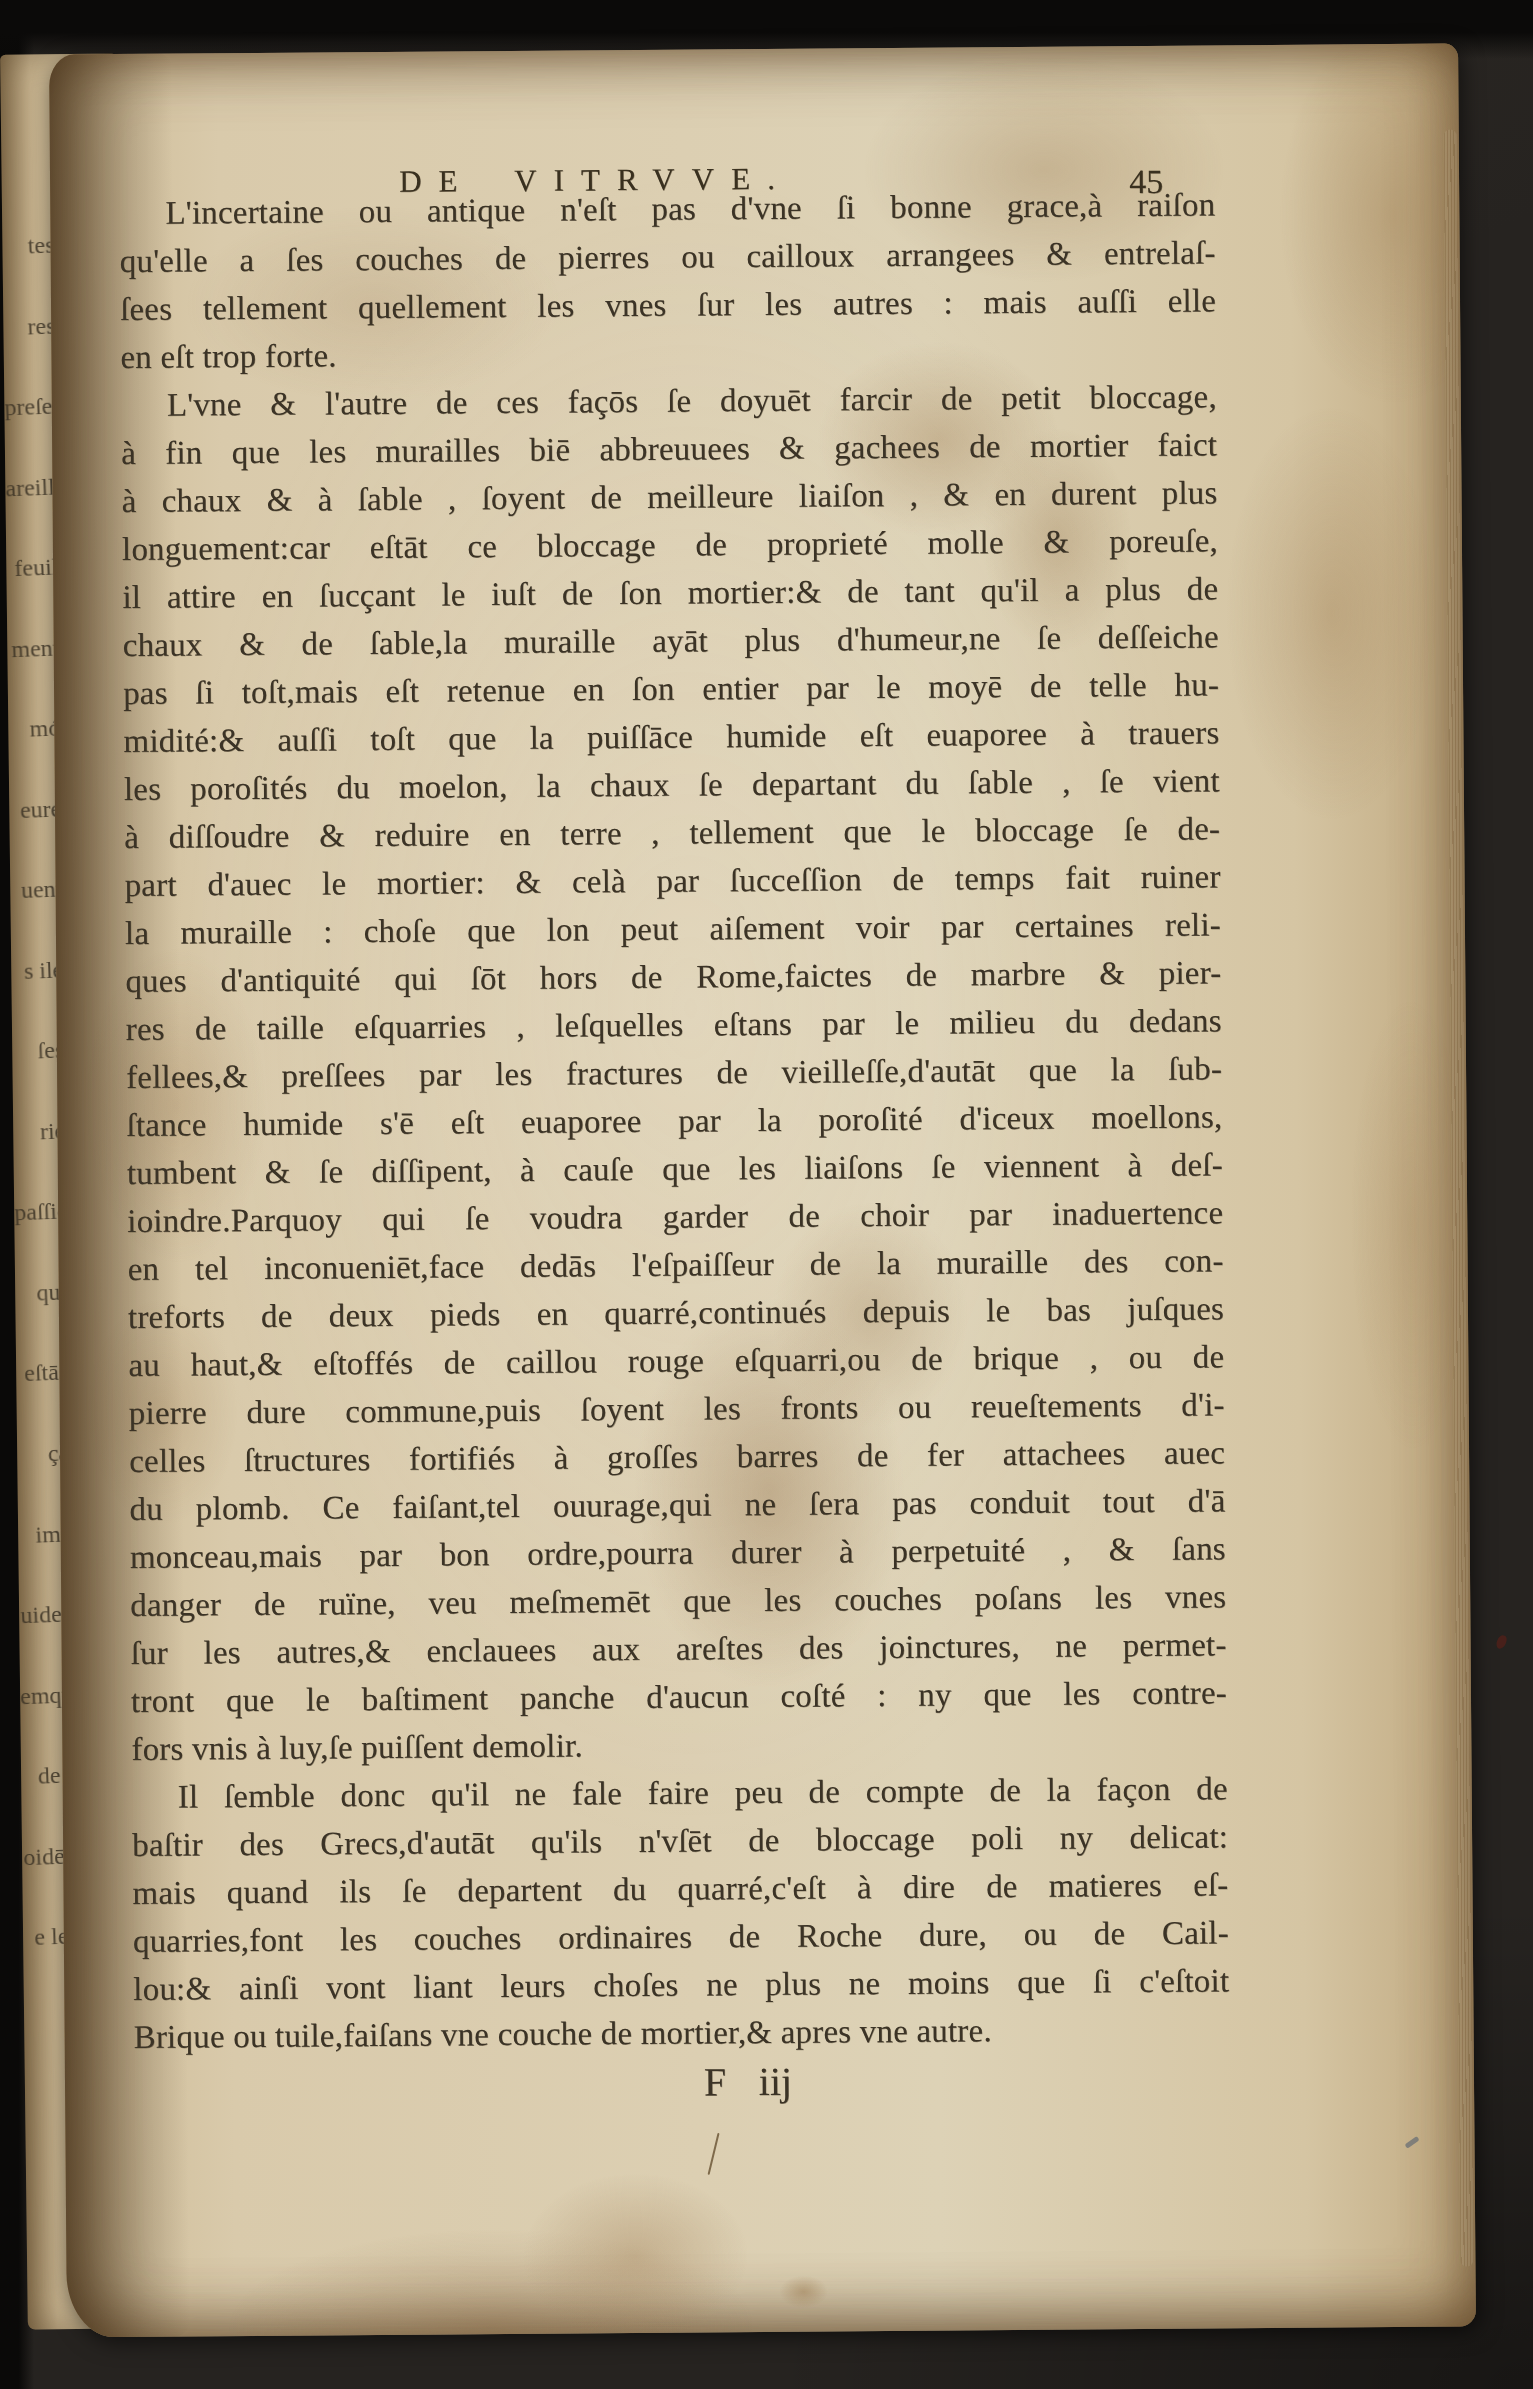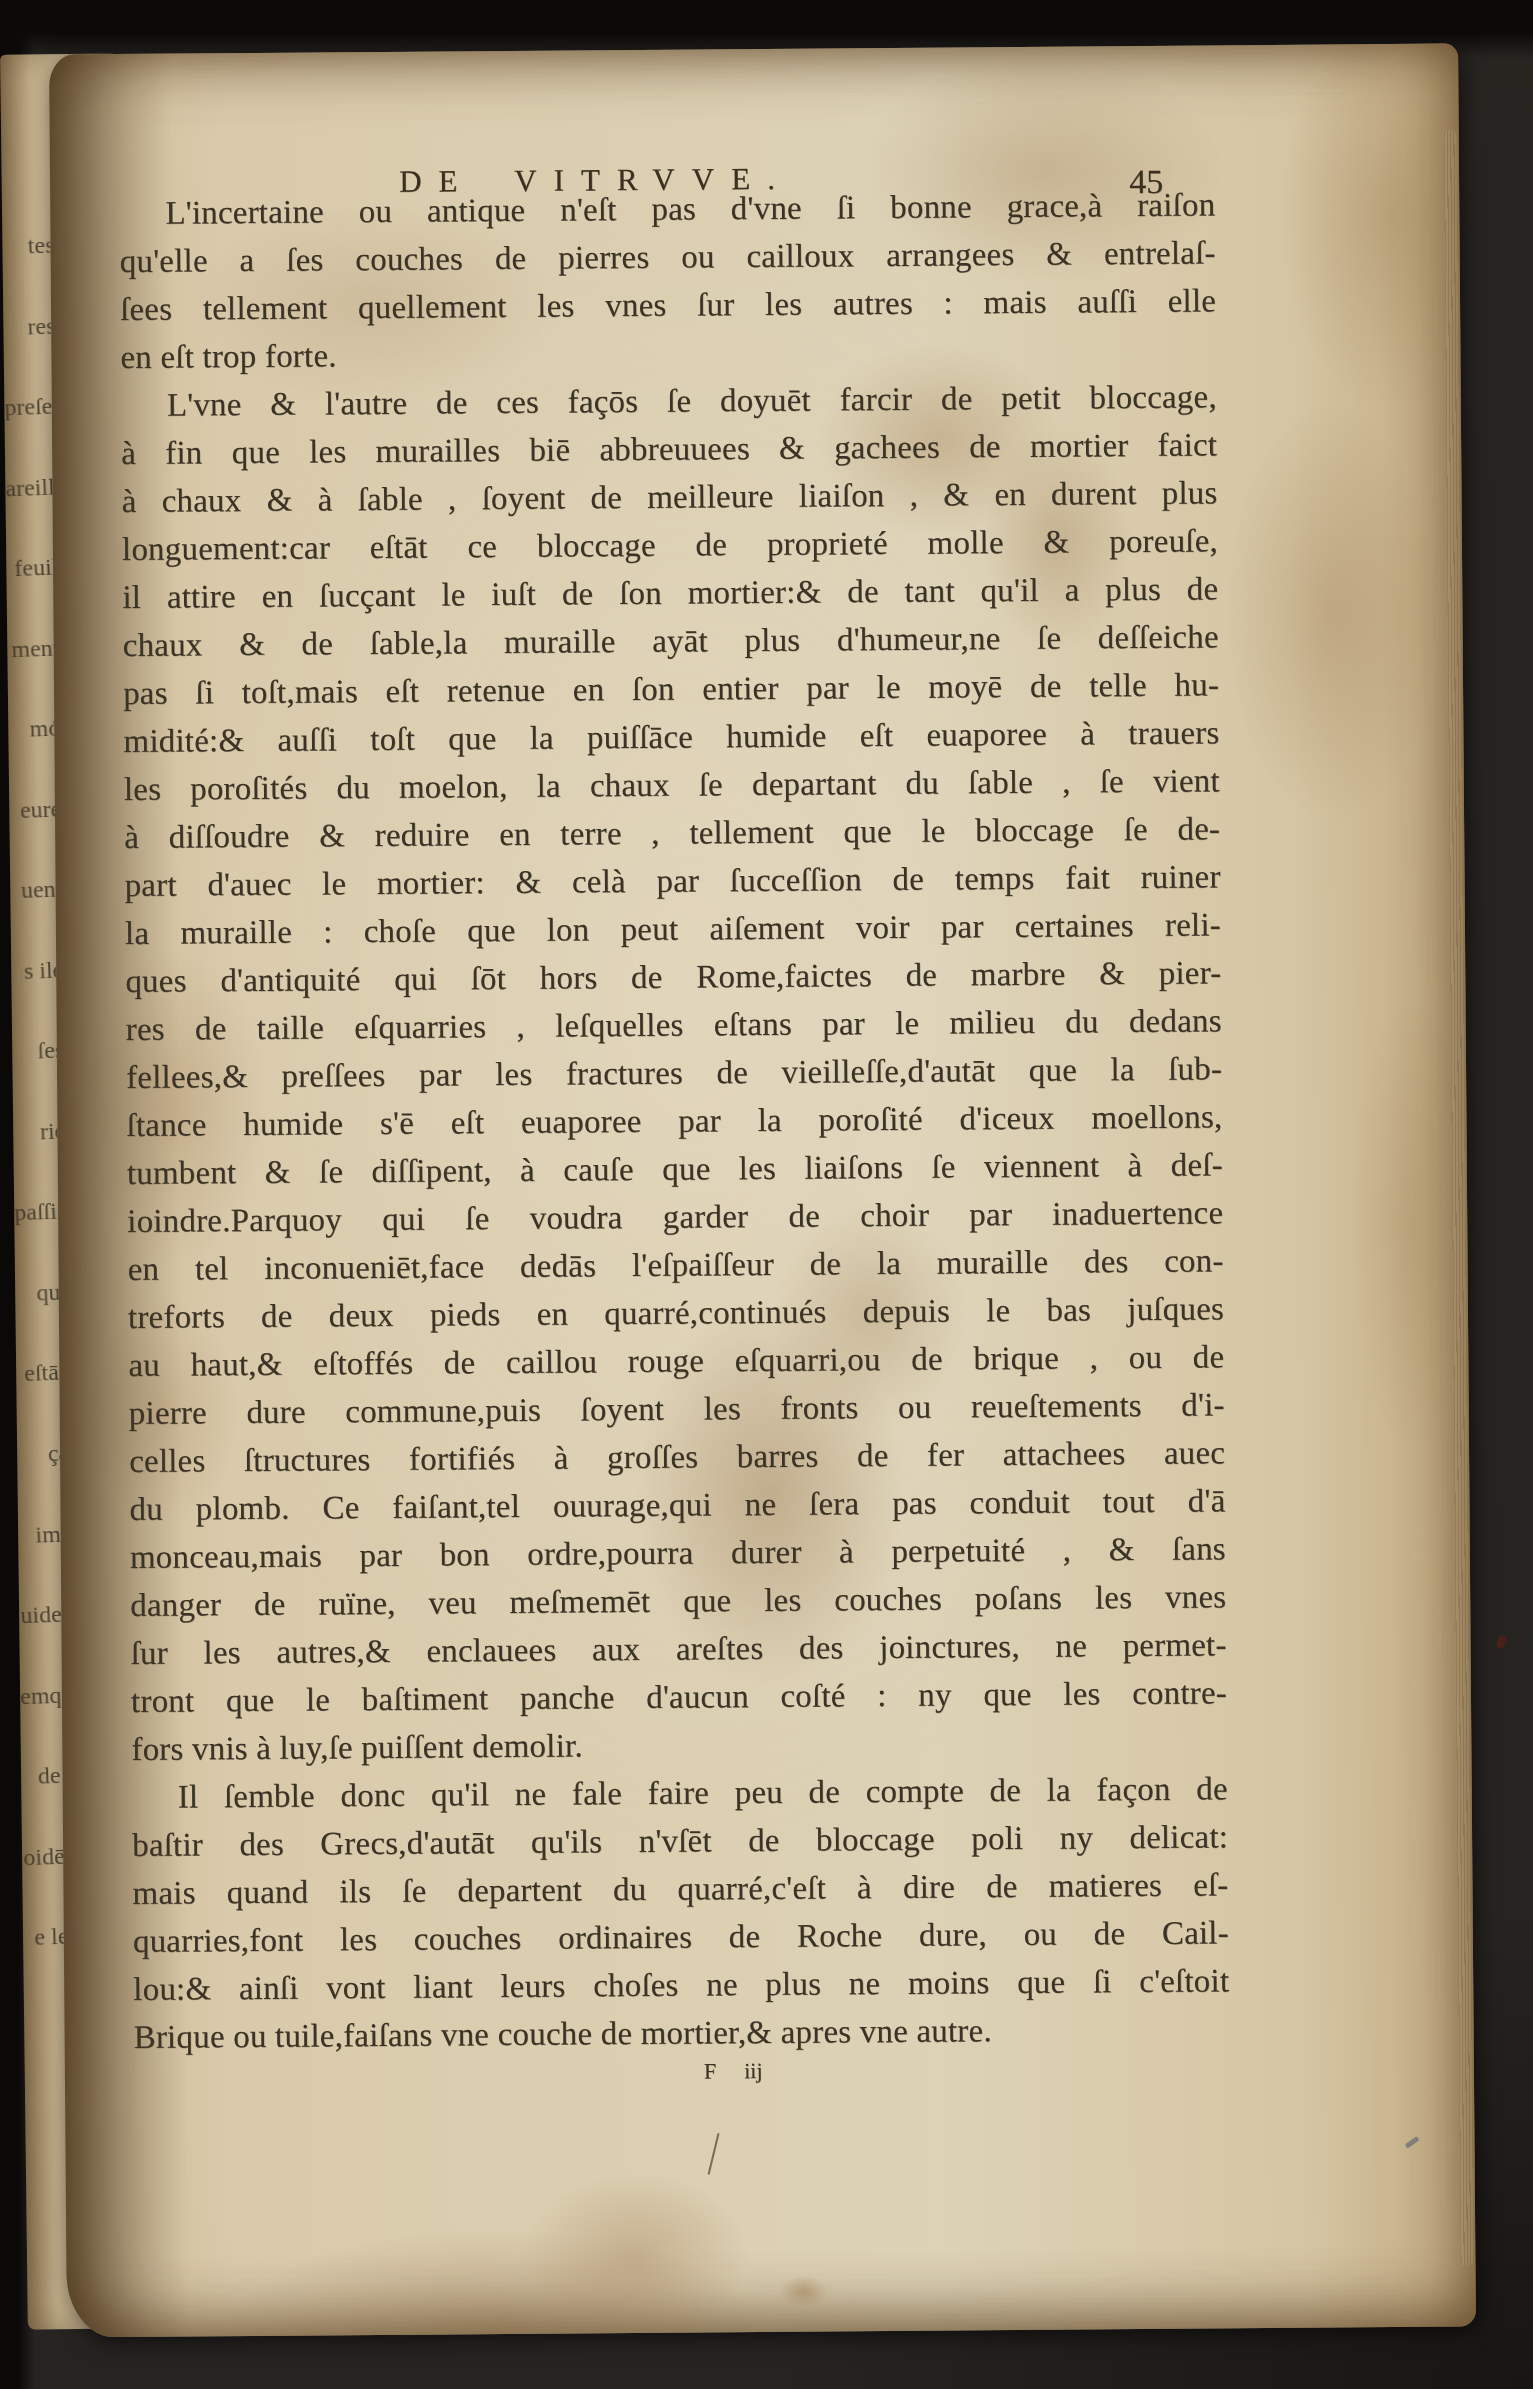--- a/index.html
+++ b/index.html
@@ -95,21 +95,21 @@
     height:48px;line-height:48px;font-size:33px;letter-spacing:0.2px;
     color:#3b3326;white-space:normal;
     text-align:justify;text-align-last:justify;
     text-shadow:0.5px 0.5px 0.5px rgba(55,42,24,.42);
   }
   .line.first{text-indent:46px;}
   .line.lastline{text-align-last:left;}
 
   .signature{
     position:absolute;left:639px;top:2009px;
-    font-size:22px;color:#3b3326;word-spacing:22.5px;
+    font-size:40px;color:#3b3326;word-spacing:22.5px;
     text-shadow:0.5px 0.5px 0.5px rgba(55,42,24,.42);
   }
 
   .scratch{
     position:absolute;left:647px;top:2083px;width:2.1px;height:43px;
     background:rgba(95,72,40,.75);transform:rotate(14deg);border-radius:1.6px;
   }
   .fiber{
     position:absolute;left:1339px;top:2096px;width:15px;height:4.8px;
     background:rgba(92,102,114,.65);border-radius:2.7px;transform:rotate(-35deg);

